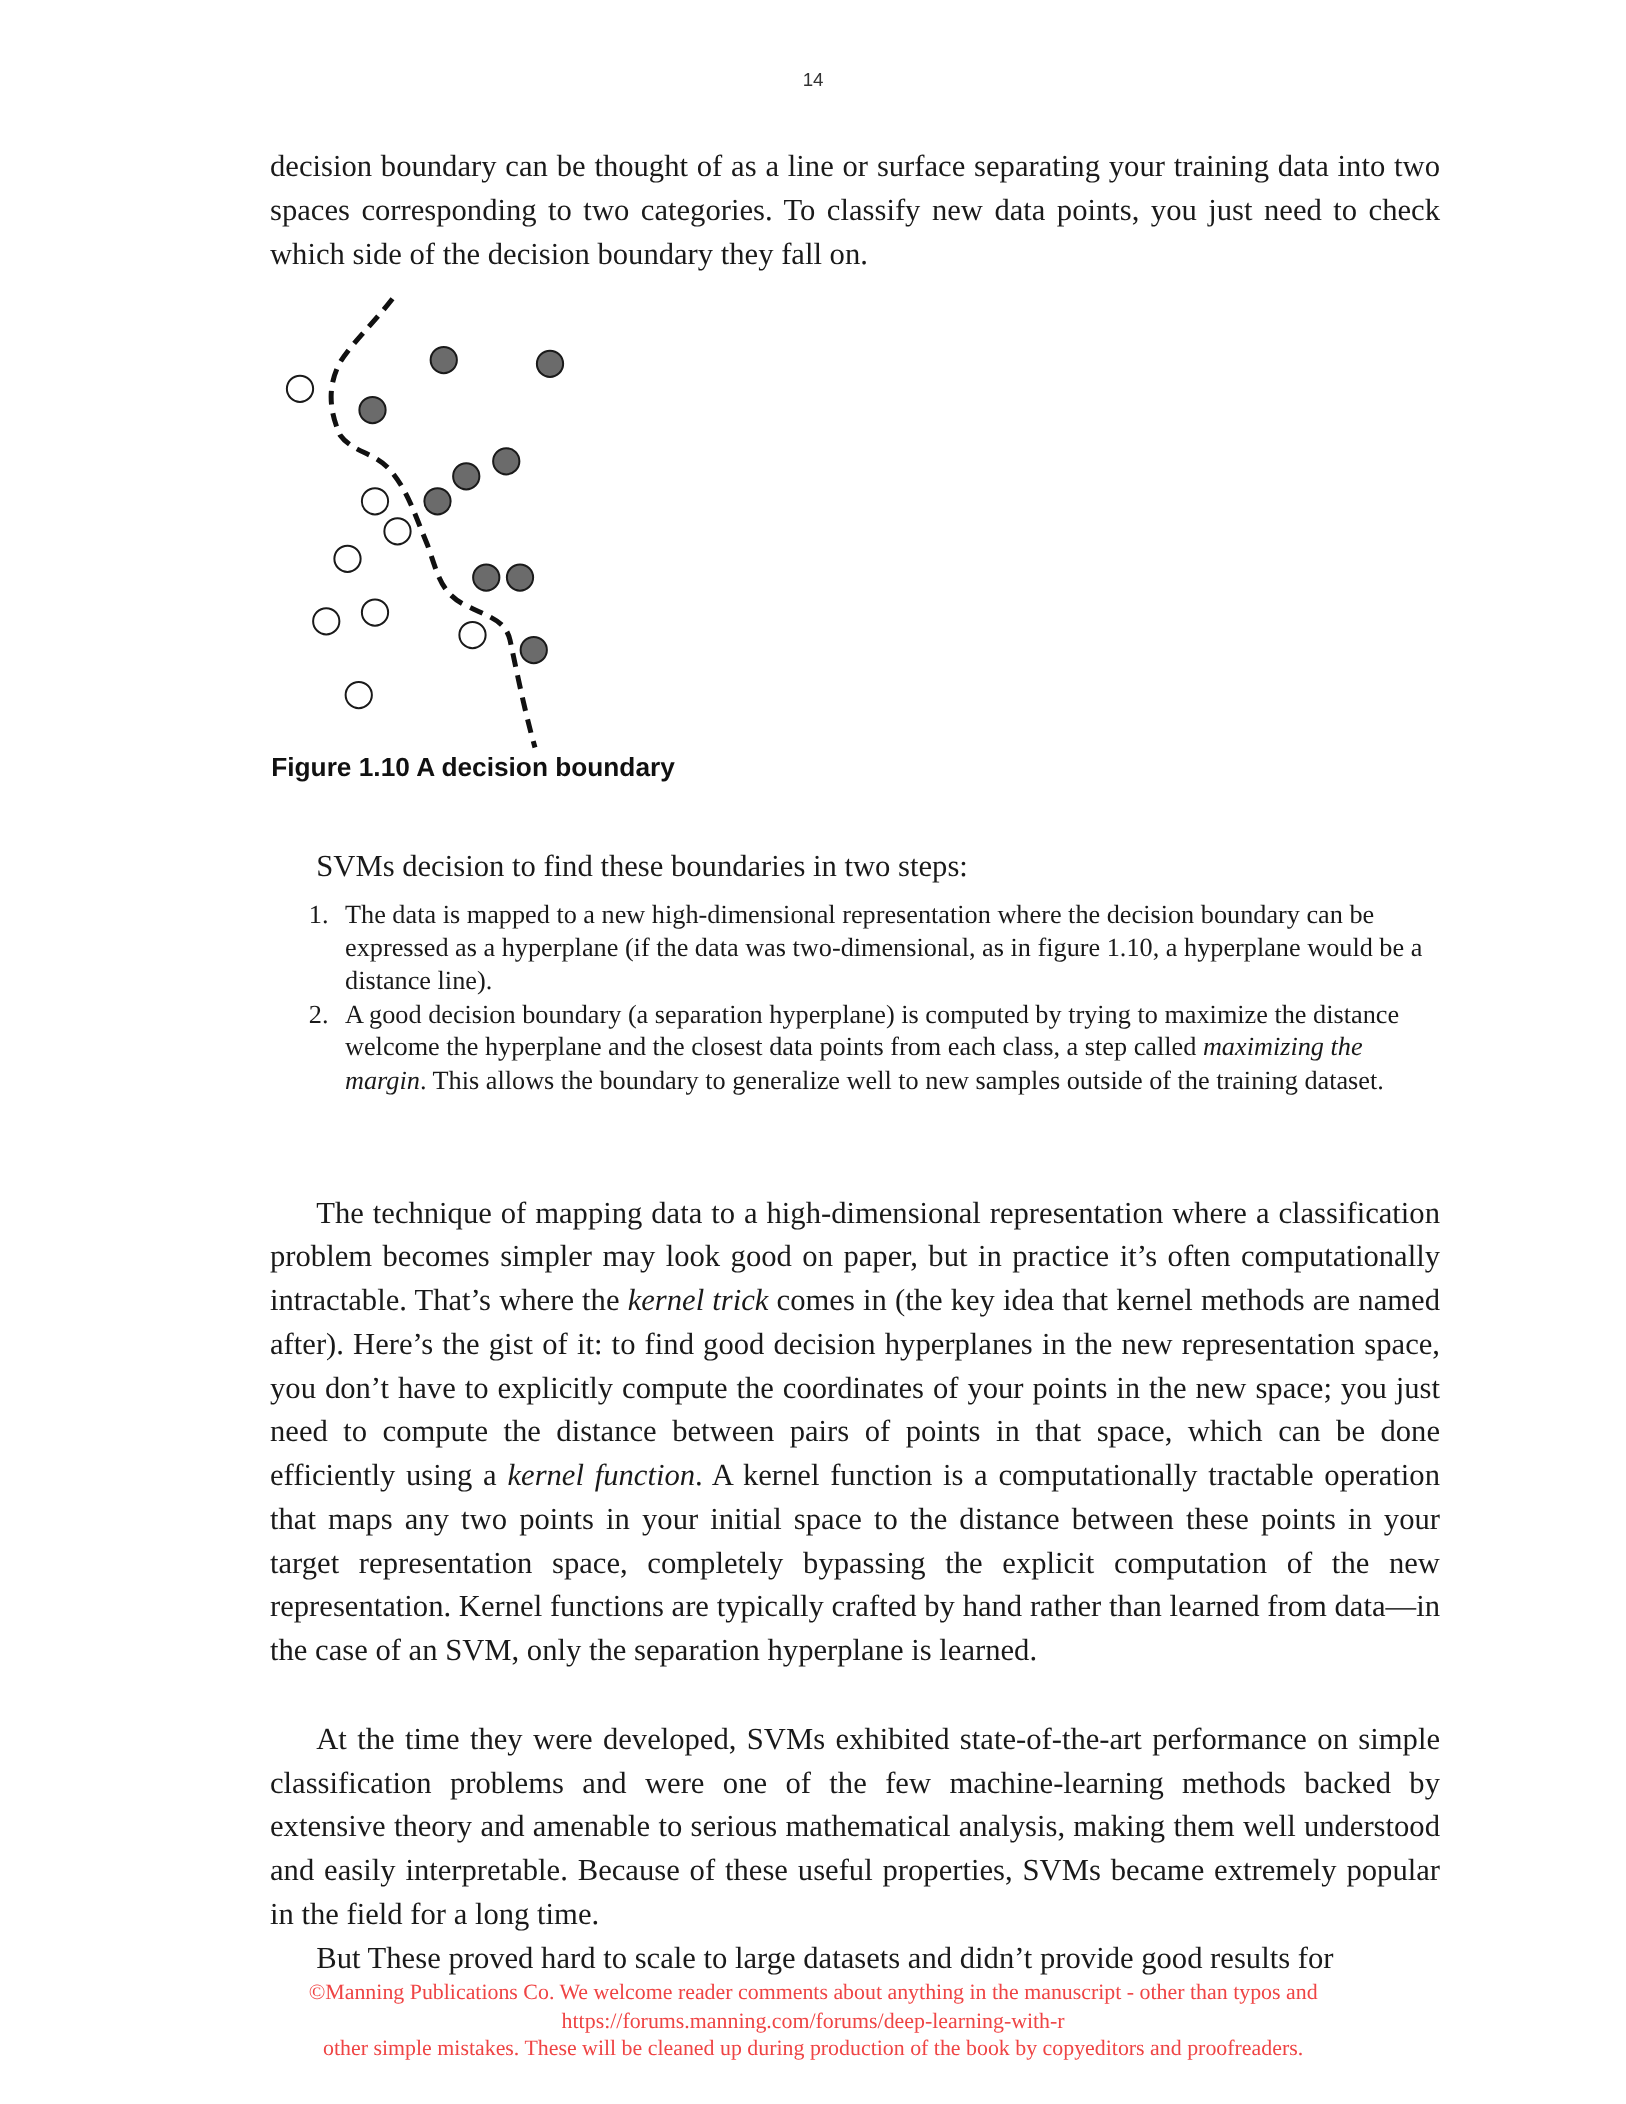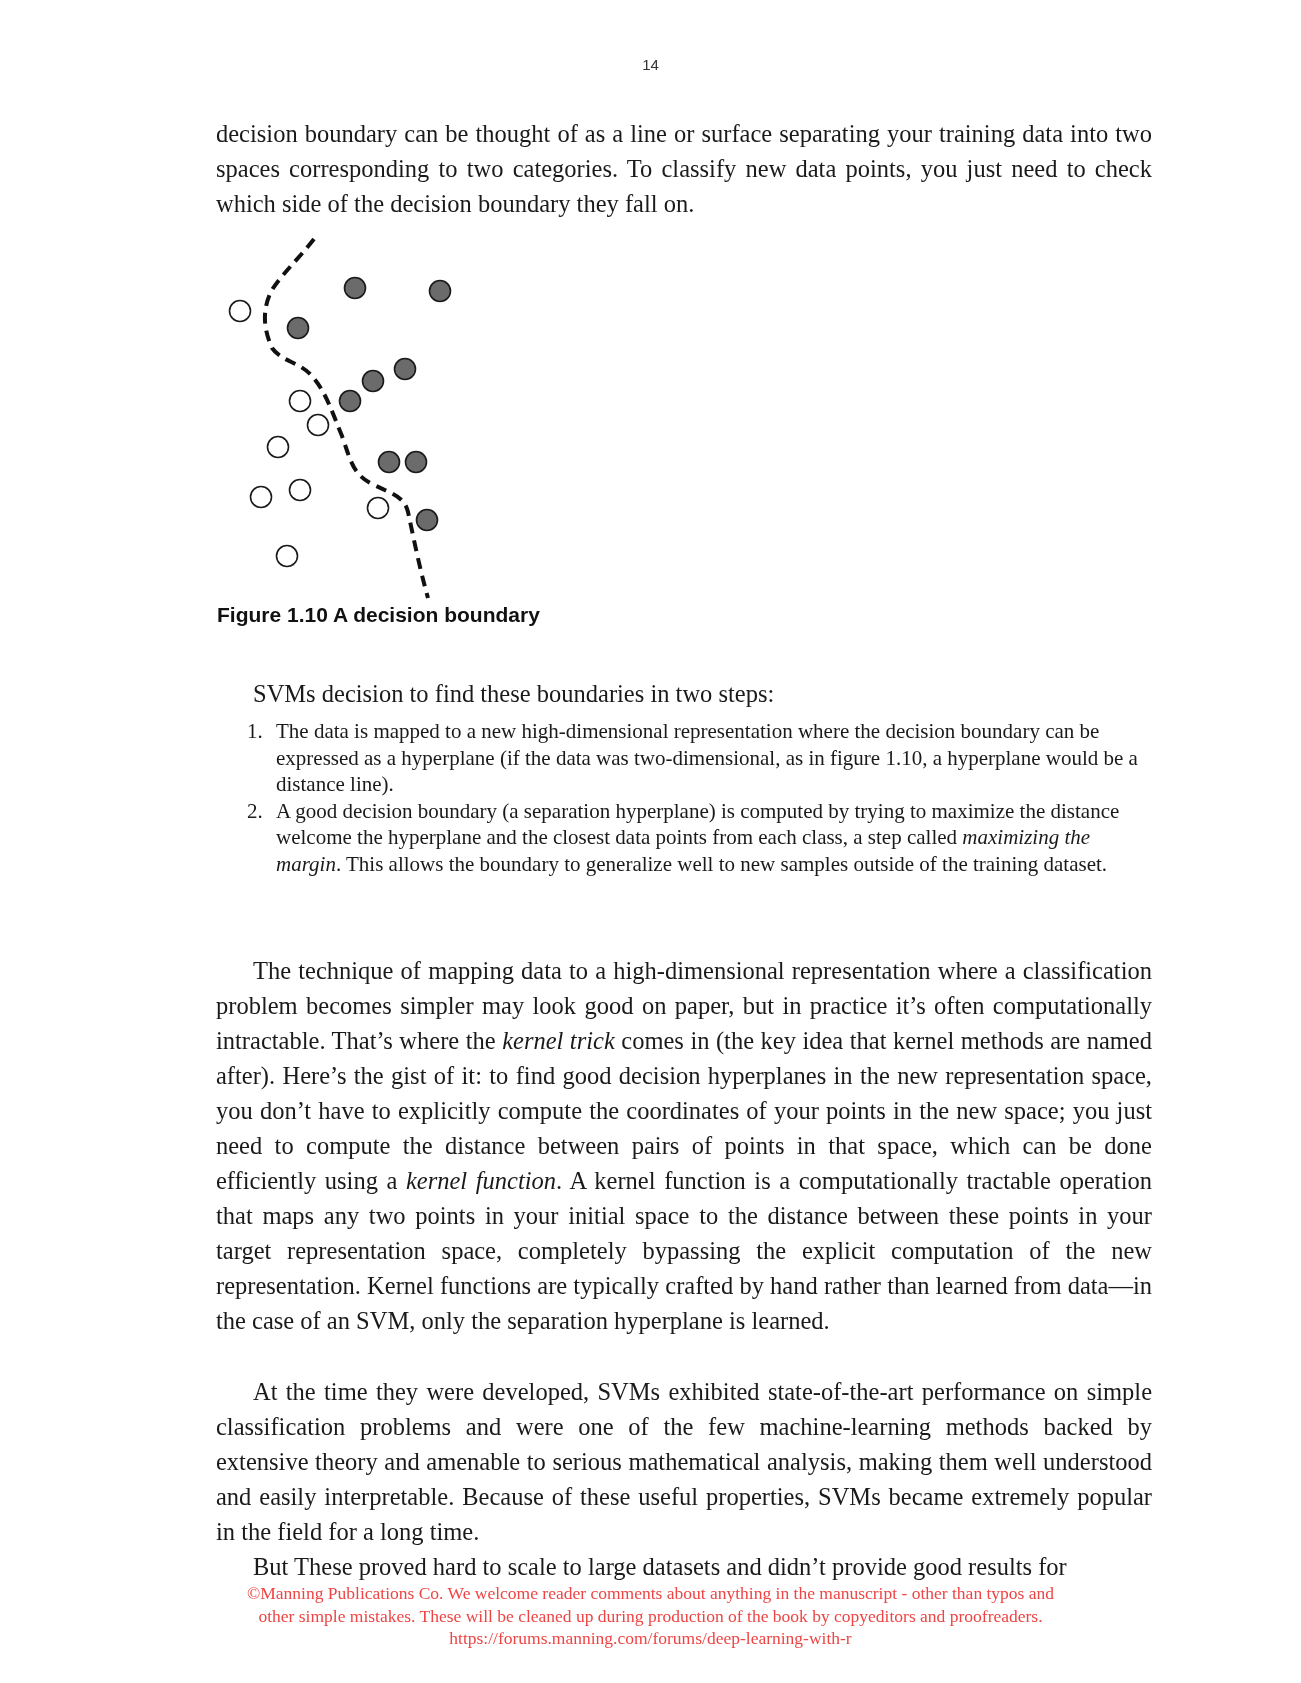--- a/index.html
+++ b/index.html
@@ -63,15 +63,15 @@
 </ol>
 
 <p class="para body-text indent" style="top:937px;"><span>The technique of mapping data to a high-dimensional representation where a classification problem becomes simpler may look good on paper, but in practice it’s often computationally intractable. That’s where the </span><em>kernel trick</em><span> comes in (the key idea that kernel methods are named after). Here’s the gist of it: to find good decision hyperplanes in the new representation space, you don’t have to explicitly compute the coordinates of your points in the new space; you just need to compute the distance between pairs of points in that space, which can be done efficiently using a </span><em>kernel function</em><span>. A kernel function is a computationally tractable operation that maps any two points in your initial space to the distance between these points in your target representation space, completely bypassing the explicit computation of the new representation. Kernel functions are typically crafted by hand rather than learned from data—in the case of an SVM, only the separation hyperplane is learned.</span></p>
 
 <p class="para body-text indent" style="top:1358px;">At the time they were developed, SVMs exhibited state-of-the-art performance on simple classification problems and were one of the few machine-learning methods backed by extensive theory and amenable to serious mathematical analysis, making them well understood and easily interpretable. Because of these useful properties, SVMs became extremely popular in the field for a long time.</p>
 
 <p class="para body-text indent" style="top:1533px;">But These proved hard to scale to large datasets and didn’t provide good results for</p>
 
 <div class="abs footer">
   <div>©Manning Publications Co. We welcome reader comments about anything in the manuscript - other than typos and</div>
+  <div>https://forums.manning.com/forums/deep-learning-with-r</div>
   <div>other simple mistakes. These will be cleaned up during production of the book by copyeditors and proofreaders.</div>
-  <div>https://forums.manning.com/forums/deep-learning-with-r</div>
 </div>
 
 </body></html>

